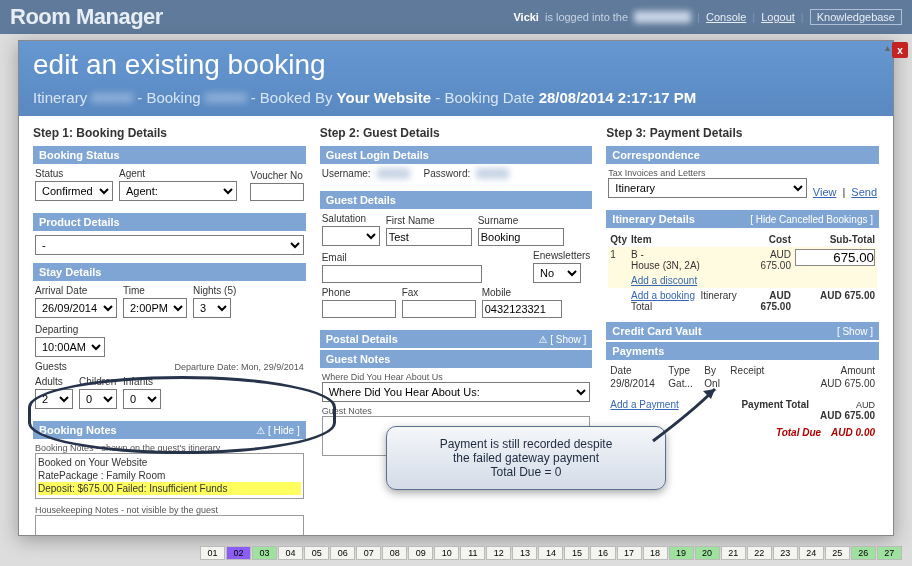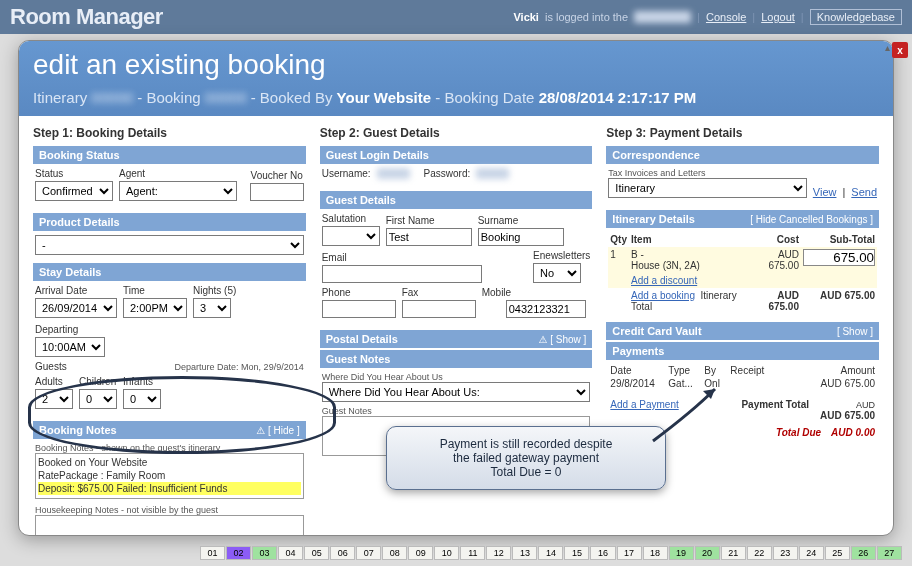--- a/index.html
+++ b/index.html
@@ -6,21 +6,21 @@
 body { background: #ddd; width: 912px; height: 566px; overflow: hidden; position: relative; }
 
 .app-header { background: #5f7a9a; height: 34px; display: flex; align-items: center; padding: 0 10px; color: #c8d4e6; font-size: 11px; }
 .app-title { font-family: "Arial Black", sans-serif; font-size: 22px; color: #e8eef7; font-weight: 900; letter-spacing: -0.5px; }
 .app-header-right { margin-left: auto; display: flex; gap: 6px; align-items: center; }
 .app-header-right .sep { color: #7e94b3; }
 .app-header-right a { color: #e8eef7; text-decoration: underline; font-size: 11px; }
 .app-header-right .kb { border: 1px solid #b0bfd6; padding: 1px 6px; text-decoration: none; }
 .blur { filter: blur(3px); background: #c8d4e6; color: #c8d4e6; border-radius: 2px; padding: 0 12px; }
 
-.modal { position: absolute; top: 40px; left: 18px; right: 18px; bottom: 30px; background: #fff; border: 1px solid #888; box-shadow: 0 4px 18px rgba(0,0,0,0.3); border-radius: 11px; overflow: hidden; }
+.modal { position: absolute; top: 40px; left: 18px; right: 18px; bottom: 30px; background: #fff; border: 1px solid #888; box-shadow: 0 4px 18px rgba(0,0,0,0.3); border-radius: 0; overflow: hidden; }
 .modal-close { position: absolute; top: 42px; right: 4px; width: 16px; height: 16px; background: #c52222; color: #fff; font-size: 10px; font-weight: bold; display: flex; align-items: center; justify-content: center; border-radius: 2px; z-index: 50; cursor:pointer;}
 .modal-scroll-up { position: absolute; top: 42px; right: 22px; font-size: 10px; color: #666; z-index:50;}
 
 .modal-title-bar { background: linear-gradient(#6697d0, #5a89c2); color: #fff; padding: 8px 14px 10px; display: flex; align-items: baseline; flex-wrap: wrap; gap: 8px; }
 .modal-title-bar h1 { font-size: 28px; font-weight: normal; margin-right: 8px; }
 .modal-title-bar .meta { font-size: 15px; color: #d9e5f5; }
 .modal-title-bar .meta b { color: #fff; font-weight: bold; }
 .modal-title-bar .smallblur { filter: blur(3px); color:#d9e5f5; }
 
 .cols { display: flex; gap: 14px; padding: 10px 14px 14px; height: calc(100% - 56px); }
@@ -42,21 +42,21 @@
 textarea { width: 100%; border: 1px solid #999; font-size: 10px; padding: 2px; resize: none; }
 
 .highlight-yellow { background: #ffff60; }
 
 .circle-annot { position:absolute; border: 3px solid #26334a; border-radius: 50% / 40%; pointer-events:none; }
 
 .itin-table { width:100%; font-size:10px; border-collapse: collapse;}
 .itin-table th { text-align:left; font-weight:bold; padding:2px; }
 .itin-table td { padding:2px; vertical-align:top;}
 .itin-row td { background:#fffbe0; }
-.subtotal-input { width:72px; text-align:right; border:1px solid #888; }
+.subtotal-input { width:80px; text-align:right; border:1px solid #888; }
 
 .link { color: #3566b8; text-decoration: underline; cursor:pointer; }
 
 .pay-row { display:flex; font-size:10px; padding:1px 2px;}
 .pay-row span:first-child { }
 .pay-row .amt { margin-left:auto; text-align:right; }
 .total-due { color:#b00000; font-weight:bold; font-style:italic; }
 
 .callout { position:absolute; left:386px; top:426px; width:280px; background: linear-gradient(#f4f6f9,#d4dce8); border:1px solid #5a6f8f; border-radius:10px; padding:10px 14px; box-shadow: 0 3px 8px rgba(0,0,0,0.35); font-size:12px; text-align:center; color:#1c2a3e; z-index:40;}
 .callout svg.arrow { position:absolute; right:-68px; top:-56px; }
@@ -229,21 +229,21 @@
           <div class="field">
               <label>Phone</label>
               <input type="text" style="width: 74px;">
             </div>
           <div class="field">
               <label>Fax</label>
               <input type="text" style="width: 74px;">
             </div>
           <div class="field">
               <label>Mobile</label>
-              <input type="text" style="width: 80px; margin-left: 24px;" value="0432123321">
+              <input type="text" style="width: 80px;" value="0432123321">
             </div>
         </div>
       </div>
 
       <div class="panel-title">
         <span>Postal Details</span>
           <span class="right"><span>⚠</span> <span class="hide-link">[ Show ]</span></span>
       </div>
       <div class="panel-title" style="margin-top:2px;">Guest Notes</div>
       <div class="panel-body">

